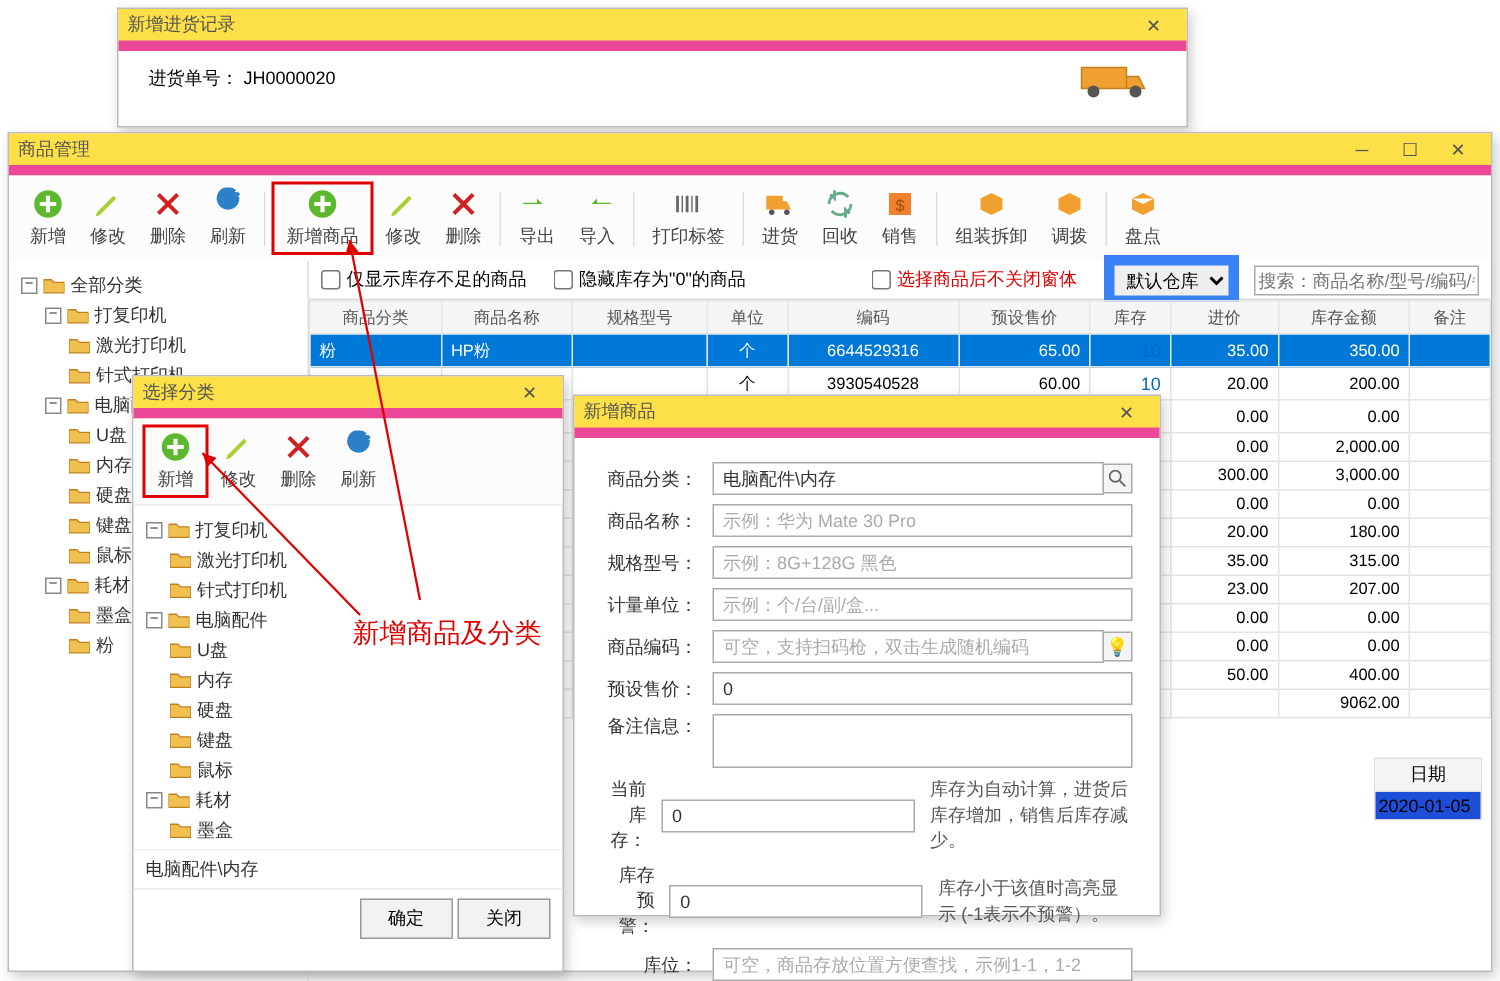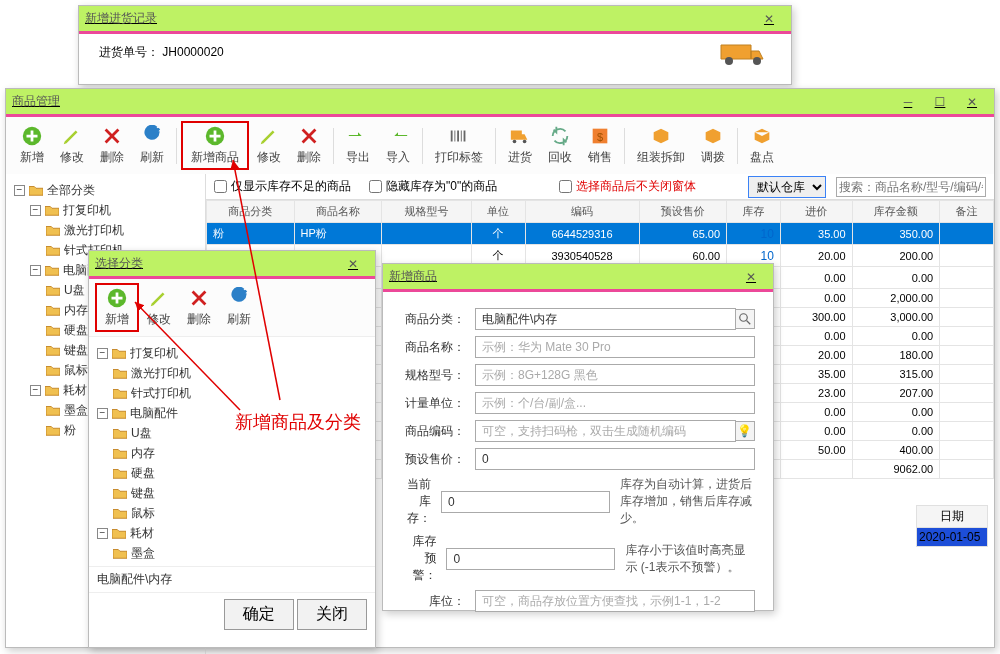--- a/index.html
+++ b/index.html
@@ -1,18 +1,18 @@
 <!DOCTYPE html>
 <html><head>
 <meta charset="utf-8">
 <style>
 * { box-sizing: border-box; margin: 0; padding: 0; font-family: "Microsoft YaHei", SimSun, sans-serif; font-size: 12px; }
 body { background: #fff; width: 1000px; height: 654px; overflow: hidden; position: relative; }
 .window { position: absolute; background: #fff; border: 1px solid #bbb; box-shadow: 2px 3px 8px rgba(0,0,0,0.2); }
-.titlebar { height: 28px; display: flex; align-items: center; padding: 0 6px; background: #bef264; border-bottom: 3px solid #ec4899; text-decoration: underline; }
+.titlebar { height: 28px; display: flex; align-items: center; padding: 0 6px; background: #fde047; border-bottom: 7px solid #ec4899; }
 .titlebar .title { flex: 1; color: #555; }
 .titlebar .winbtn { width: 32px; height: 20px; display: flex; align-items: center; justify-content: center; color: #555; cursor: pointer; }
 .toolbar { display: flex; align-items: center; padding: 4px 6px; background: #fcfcfc; }
 .tbtn { display: flex; flex-direction: column; align-items: center; gap: 2px; padding: 2px 8px; cursor: pointer; color: #444; font-size: 11px; }
 .tbtn svg { width: 22px; height: 22px; }
 .sep { width: 1px; height: 36px; background: #ddd; margin: 0 4px; }
 .red-hi { border: 2px solid #e00000; }
 .tree { padding: 6px 8px; line-height: 18px; color: #333; }
 .tree .n { display: flex; align-items: center; gap: 4px; padding: 1px 0; cursor: pointer; }
 .folder { width: 14px; height: 12px; display: inline-block; }
@@ -26,22 +26,22 @@
 .table th { background: #f5f5f5; color: #555; font-weight: normal; }
 .selrow td { background: #0078d7; color: #fff; }
 td.r { text-align: right; }
 td.l { text-align: left; }
 .link { color: #0066cc; cursor: pointer; }
 .form-row { display: flex; align-items: center; margin: 6px 0; }
 .form-row .lbl { width: 64px; text-align: right; margin-right: 10px; color: #333; }
 .form-row input[type="text"], .form-row textarea { flex: 1; border: 1px solid #aaa; padding: 3px 6px; font-size: 12px; color: #333; }
 .form-row input::placeholder, .form-row textarea::placeholder { color: #aaa; }
 .icon-btn { width: 20px; height: 20px; border: 1px solid #aaa; background: #f4f4f4; display: flex; align-items: center; justify-content: center; margin-left: -1px; cursor: pointer; }
-.btn { border: 1px solid #999; background: #f2f2f2; padding: 4px 18px; cursor: pointer; font-size: 16px; }
-select.combo { border: 1px solid #3b82f6; padding: 2px 4px; font-size: 12px; margin-left: 34px; }
+.btn { border: 1px solid #999; background: #f2f2f2; padding: 4px 18px; cursor: pointer; font-size: 12px; }
+select.combo { border: 7px solid #3b82f6; padding: 2px 4px; font-size: 12px; }
 .red-text { color: #e00000; }
 svg.ic-add circle { fill: #5cb82c; }
 svg.ic-edit path { fill: #a8d030; }
 svg.ic-del path { fill: #d02020; }
 svg.ic-ref path { fill: #2c80c8; }
 svg.ic-exp path { fill: #5cb82c; }
 svg.ic-imp path { fill: #5cb82c; }
 svg.ic-bc rect { fill: #666; }
 svg.ic-truck path { fill: #f0a030; }
 svg.ic-money path { fill: #f08030; }
@@ -622,20 +622,24 @@
       </div>
   <div class="form-row">
         <span class="lbl">商品编码：</span>
         <input type="text" placeholder="可空，支持扫码枪，双击生成随机编码" style="">
         <span class="icon-btn">💡</span>
       </div>
   <div class="form-row">
         <span class="lbl">预设售价：</span>
         <input type="text" value="0" style="">
       </div>
+  <div class="form-row" style="align-items:flex-start">
+        <span class="lbl">备注信息：</span>
+        <textarea rows="2" style="resize: none;"></textarea>
+      </div>
   <div class="form-row">
         <span class="lbl">当前库存：</span>
         <input type="text" style="flex: 0 0 46px;" value="0">
         <span style="margin-left:10px;color:#555">库存为自动计算，进货后库存增加，销售后库存减少。</span>
       </div>
   <div class="form-row">
         <span class="lbl">库存预警：</span>
         <input type="text" style="flex: 0 0 46px;" value="0">
         <span style="margin-left:10px;color:#555">库存小于该值时高亮显示  (-1表示不预警）。</span>
       </div>

